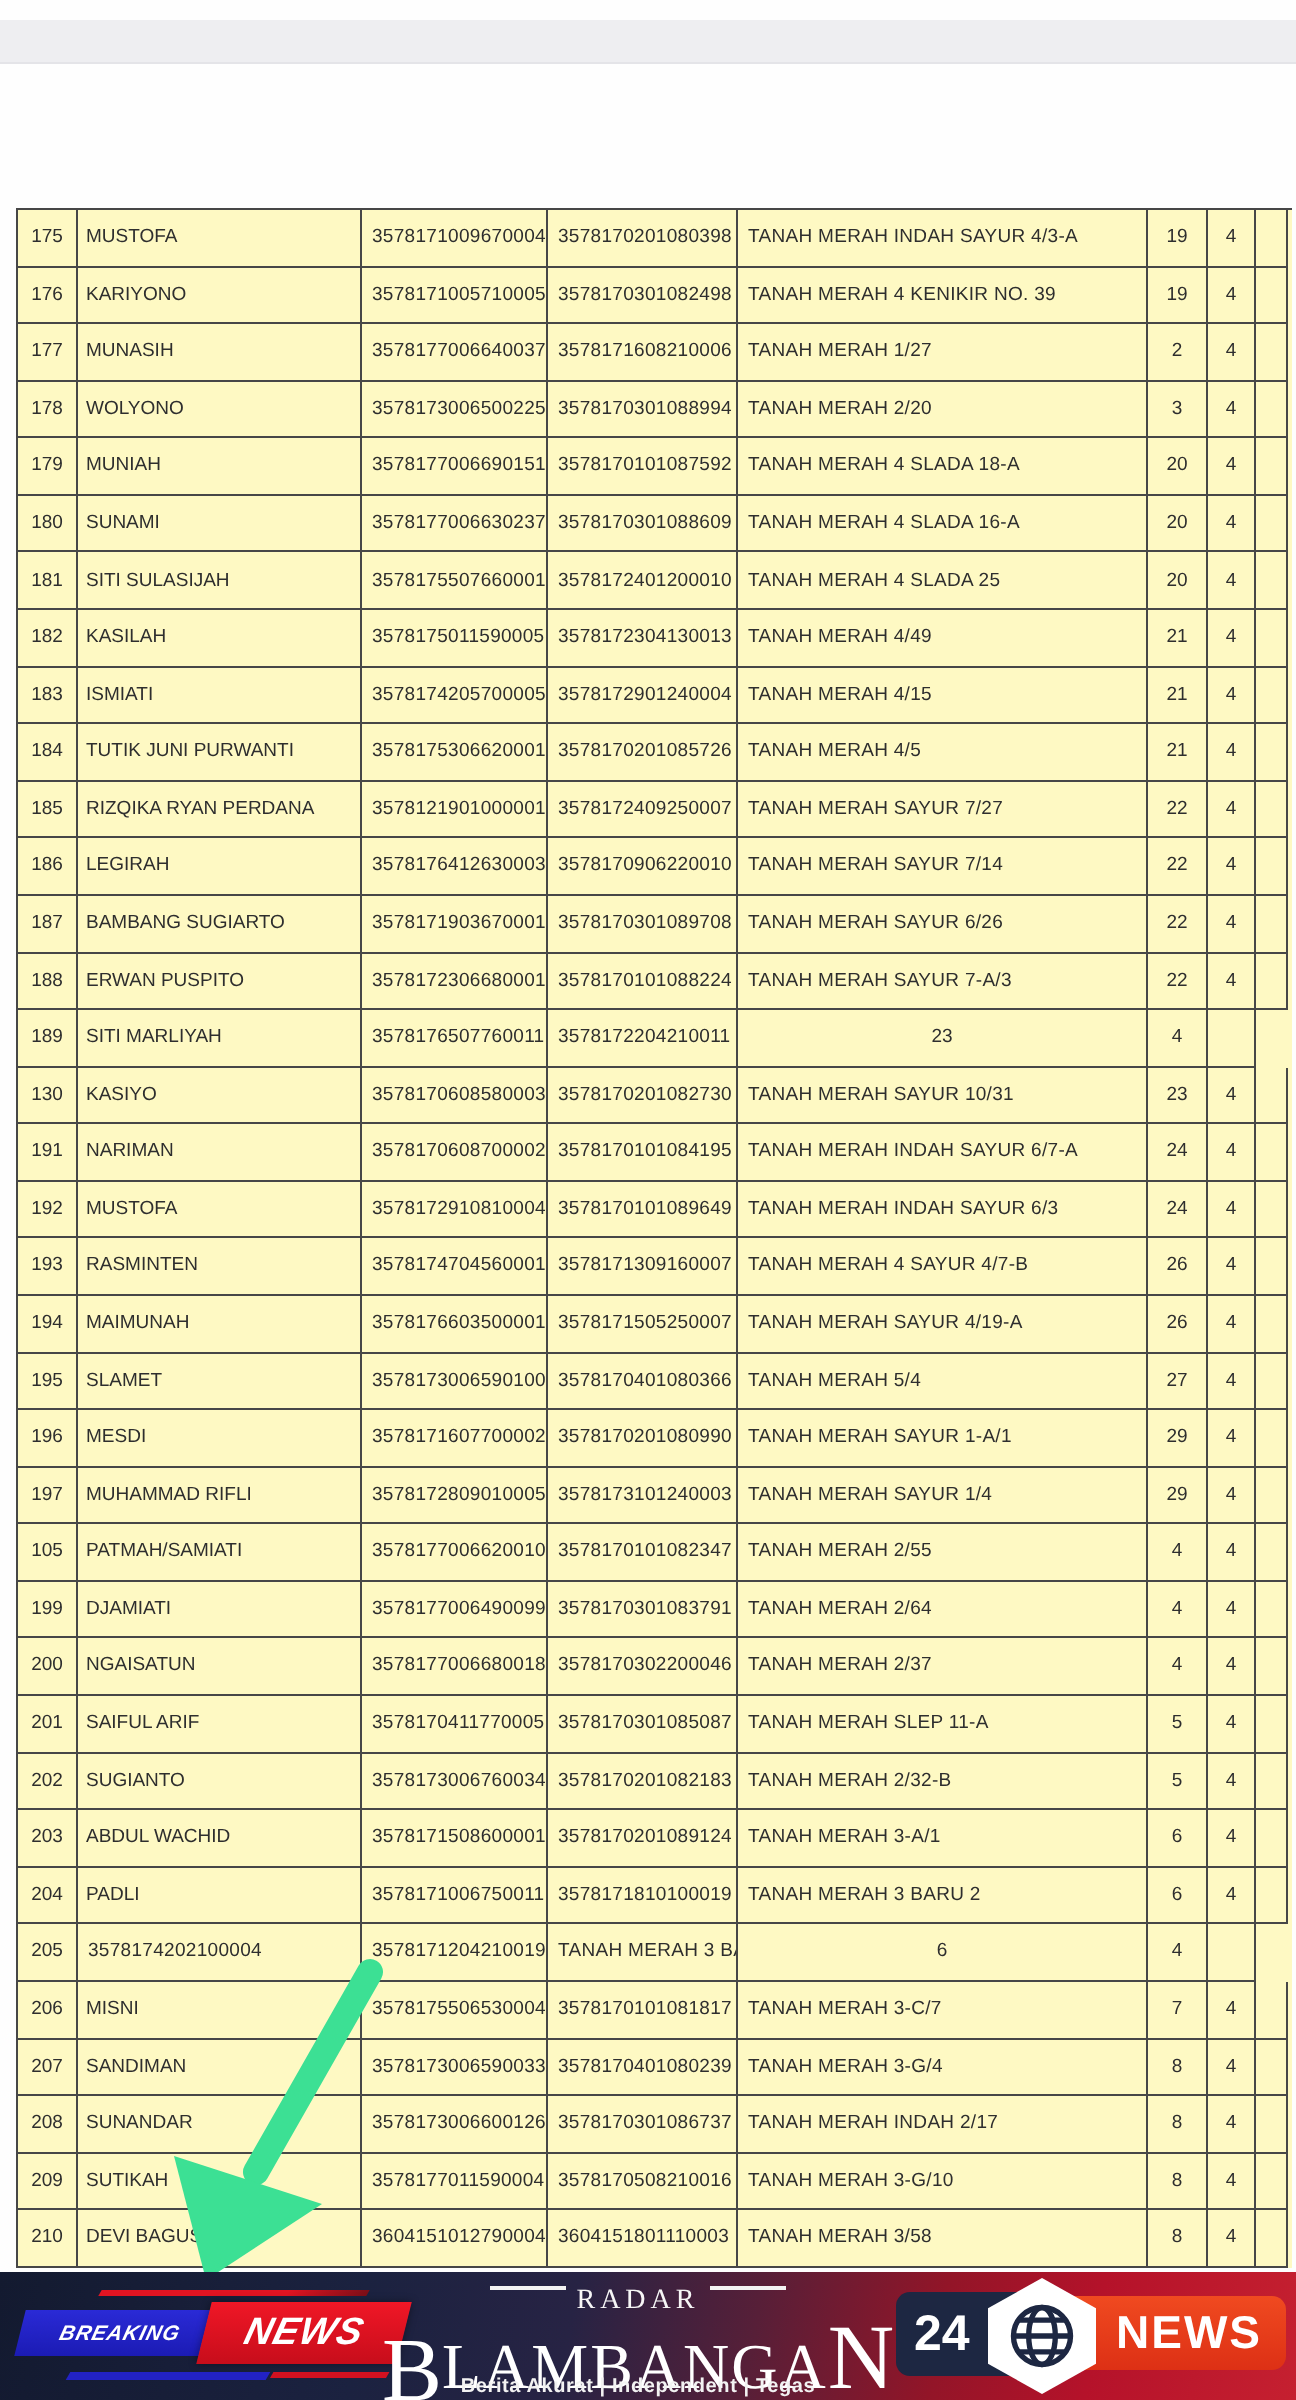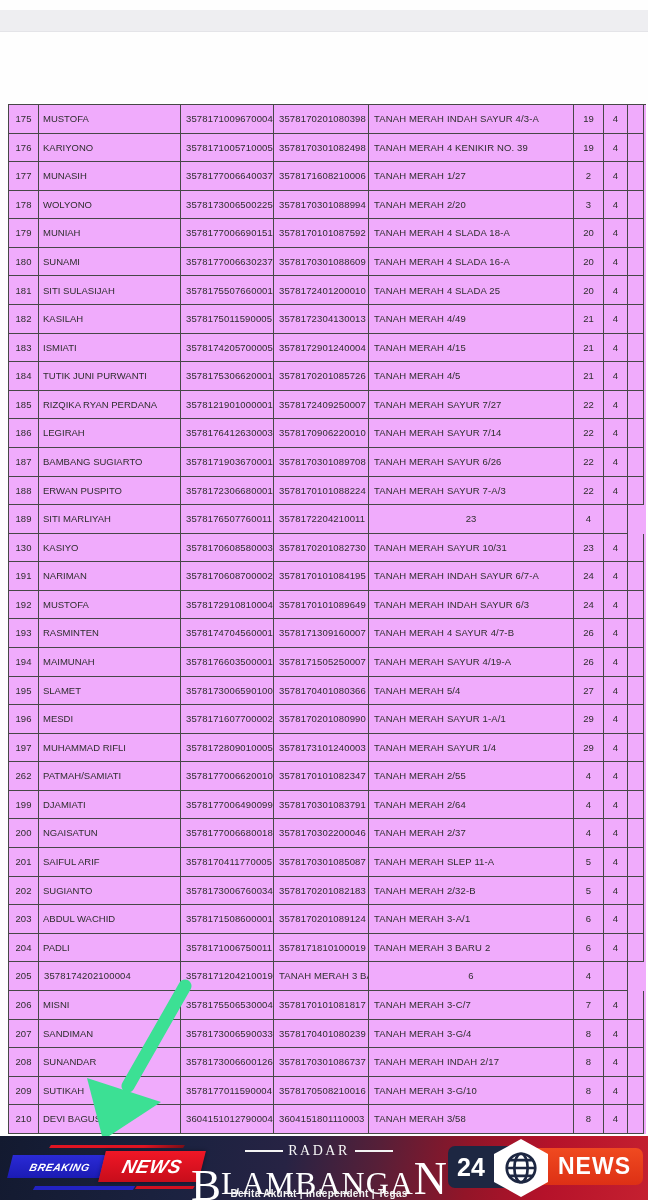--- a/index.html
+++ b/index.html
@@ -8,21 +8,21 @@
     background:#ffffff;
     font-family:"Liberation Sans", sans-serif;
   }
   .page{position:absolute;left:0;top:0;width:648px;height:1200px;background:#fefefe;}
   .top-strip{position:absolute;left:0;top:10px;width:648px;height:21px;background:#eeeef1;border-bottom:1px solid #e4e4e8;}
 
   
   .dtable{
     position:absolute;left:8px;top:104px;width:637px;
     border-top:1px solid #474747;border-left:1px solid #474747;
-    background:#f0abfc;
+    background:#fef9c3;
   }
   .trow{display:grid;grid-template-columns:30px 142px 93px 95px 205px 30px 24px 16px;height:28.583px;}
   .tcell{
     box-sizing:border-box;
     border-right:1px solid #474747;border-bottom:1px solid #474747;
     display:flex;align-items:center;
     font-size:9.5px;color:#2e2e2e;line-height:1;
     white-space:nowrap;overflow:hidden;
   }
   .c0{justify-content:center;}
@@ -44,21 +44,21 @@
   .bk-streak-top{position:absolute;left:42px;top:3px;width:134px;height:3px;background:linear-gradient(90deg,#e11422 0%,#e11422 70%,#7c0f18 100%);transform:skewX(-30deg);}
   .bk-blue{position:absolute;left:2px;top:13px;width:100px;height:23px;background:linear-gradient(180deg,#2a2ad6,#1b1bb4);transform:skewX(-14deg);display:flex;align-items:center;justify-content:center;}
   .bk-blue span{font-size:10.5px;font-weight:bold;font-style:italic;color:#ffffff;letter-spacing:0.5px;}
   .bk-red{position:absolute;left:94px;top:9px;width:100px;height:31px;background:linear-gradient(180deg,#f01726,#c70d1b);transform:skewX(-14deg);display:flex;align-items:center;justify-content:center;box-shadow:0 0 4px rgba(0,0,0,.4);}
   .bk-red span{font-size:19px;font-weight:900;font-style:italic;color:#ffffff;letter-spacing:0.5px;}
   .bk-streak-b1{position:absolute;left:26px;top:44px;width:100px;height:4px;background:#2222c4;transform:skewX(-30deg);}
   .bk-streak-b2{position:absolute;left:128px;top:44px;width:58px;height:2.5px;background:#d21120;transform:skewX(-30deg);}
 
   
   .station{position:absolute;left:213px;top:2px;width:212px;height:60px;color:#fff;font-family:"Liberation Serif",serif;}
-  .radar-row{position:absolute;left:0;top:5px;width:100%;display:flex;align-items:center;justify-content:center;gap:5px;}
+  .radar-row{position:absolute;left:0;top:5px;width:100%;display:flex;justify-content:center;gap:5px;}
   .radar-line{height:2px;background:#f3f3f3;flex:0 0 38px;}
   .radar-txt{font-size:14px;letter-spacing:2.5px;color:#f6f6f6;}
   .blb-row{position:absolute;left:0;top:0;width:100%;height:55px;display:flex;align-items:baseline;justify-content:center;}
   .blb-b{font-size:45px;line-height:1;position:relative;top:24px;}
   .blb-mid{font-size:32px;letter-spacing:1px;position:relative;top:18px;}
   .blb-n{font-size:46px;line-height:1;position:relative;top:18px;}
   .tagline{position:absolute;left:0;top:50px;width:100%;text-align:center;font-family:"Liberation Sans",sans-serif;font-size:10px;font-weight:bold;color:#f2f2f2;letter-spacing:0.3px;}
 
   
   .r24{position:absolute;left:448px;top:9px;width:196px;height:46px;}
@@ -302,21 +302,21 @@
         <div class="tcell c0">197</div>
         <div class="tcell c1">MUHAMMAD RIFLI</div>
         <div class="tcell c2">3578172809010005</div>
         <div class="tcell c3">3578173101240003</div>
         <div class="tcell c4">TANAH MERAH SAYUR 1/4</div>
         <div class="tcell c5">29</div>
         <div class="tcell c6">4</div>
         <div class="tcell c7"></div>
       </div>
       <div class="trow">
-        <div class="tcell c0">262</div>
+        <div class="tcell c0">105</div>
         <div class="tcell c1">PATMAH/SAMIATI</div>
         <div class="tcell c2">3578177006620010</div>
         <div class="tcell c3">3578170101082347</div>
         <div class="tcell c4">TANAH MERAH 2/55</div>
         <div class="tcell c5">4</div>
         <div class="tcell c6">4</div>
         <div class="tcell c7"></div>
       </div>
       <div class="trow">
         <div class="tcell c0">199</div>

